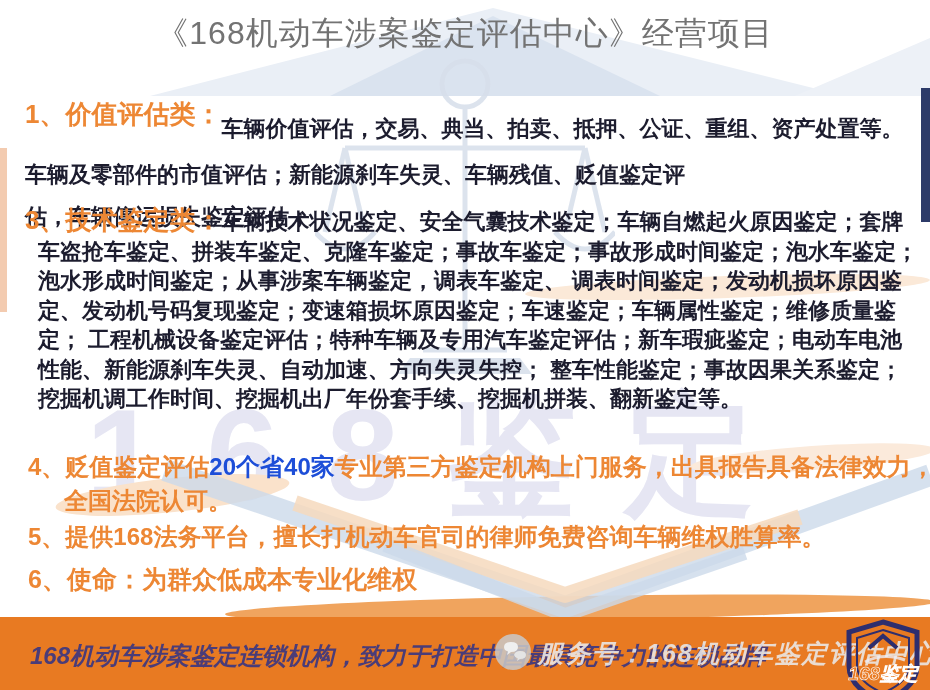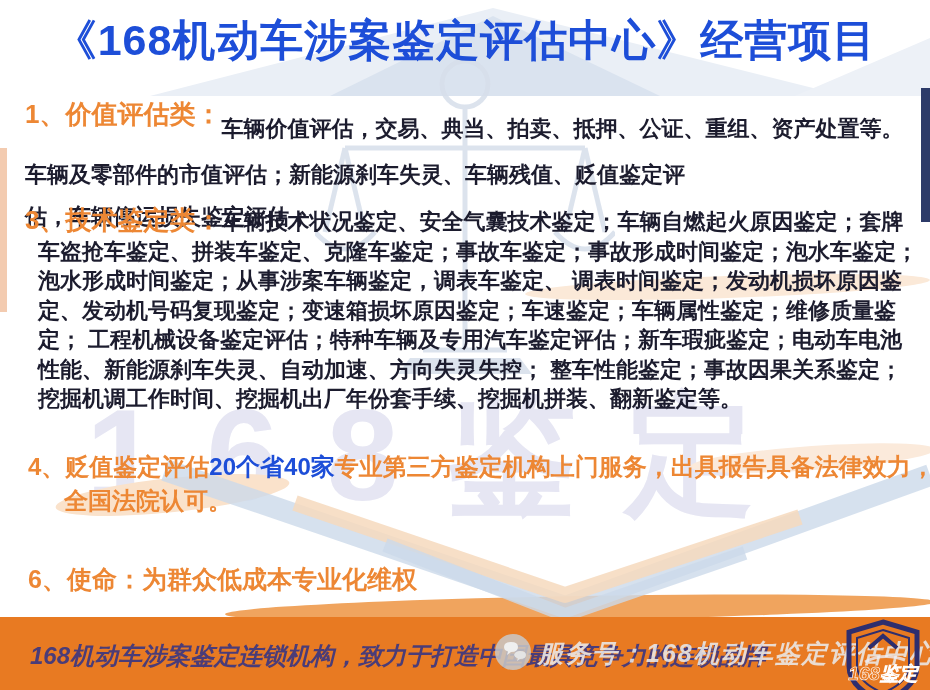--- a/index.html
+++ b/index.html
@@ -17,21 +17,21 @@
   .strip-right{left:921px;top:88px;width:9px;height:134px;background:#2D3B69;}
   .swoosh{border-radius:50%;}
   .swoosh1{left:525px;top:276px;width:405px;height:22px;background:#FBE9D8;transform:rotate(-2deg);}
   .swoosh2{left:55px;top:478px;width:235px;height:34px;background:#FAE2CB;transform:rotate(-6deg);}
   .swoosh3{left:690px;top:446px;width:245px;height:24px;background:#FBEADB;transform:rotate(-4deg);}
   .swoosh4{left:225px;top:596px;width:710px;height:24px;background:#EE9A4D;opacity:.9;transform:rotate(-1deg);}
   
   .content{position:absolute;inset:0;z-index:1;}
   .title{
     position:absolute;left:0;top:12px;width:100%;text-align:center;
-    font-size:43px;font-weight:bold;color:#1d4ed8;letter-spacing:1px;white-space:nowrap;
+    font-size:32px;font-weight:normal;color:#737373;letter-spacing:1px;white-space:nowrap;
   }
   .lbl{font-size:26px;font-weight:bold;color:#ED8734;white-space:nowrap;}
   .body-txt{font-size:22px;font-weight:bold;color:#1C1C2E;line-height:29px;}
   .item1{position:absolute;left:25px;top:97px;display:flex;align-items:flex-start;}
   .item1 .body-txt{padding-top:17px;}
   .item2{position:absolute;left:25px;top:150px;display:flex;align-items:flex-start;}
   .item2 .body-txt{width:682px;padding-top:4px;line-height:42px;}
   .item3{
     position:absolute;left:25px;top:206px;width:886px;
     padding-left:13px;text-indent:-13px;
@@ -113,20 +113,23 @@
     </div>
 
     <div class="item3">
       <span class="lbl"><span>3、</span><span>技术鉴定类：</span></span><span>车辆技术状况鉴定、安全气囊技术鉴定；车辆自燃起火原因鉴定；套牌车盗抢车鉴定、拼装车鉴定、克隆车鉴定；事故车鉴定；事故形成时间鉴定；泡水车鉴定；泡水形成时间鉴定；从事涉案车辆鉴定，调表车鉴定、 调表时间鉴定；发动机损坏原因鉴定、发动机号码复现鉴定；变速箱损坏原因鉴定；车速鉴定；车辆属性鉴定；维修质量鉴定； 工程机械设备鉴定评估；特种车辆及专用汽车鉴定评估；新车瑕疵鉴定；电动车电池性能、新能源刹车失灵、自动加速、方向失灵失控； 整车性能鉴定；事故因果关系鉴定；挖掘机调工作时间、挖掘机出厂年份套手续、挖掘机拼装、翻新鉴定等。</span>
     </div>
 
     <div class="item-o item4">
       <span>4、</span><span>贬值鉴定评估</span><span class="hl">20个省40家</span><span>专业第三方鉴定机构上门服务，出具报告具备法律效力，全国法院认可。</span>
     </div>
 
+    <div class="item-o item5">
+      <span>5、</span><span>提供168法务平台，擅长打机动车官司的律师免费咨询车辆维权胜算率。</span>
+    </div>
 
     <div class="item-o item6">
       <span>6、</span><span>使命：</span><span>为群众低成本专业化维权</span>
     </div>
 
   </div>
 
   <div class="footer">
     <div class="footer-slogan">168机动车涉案鉴定连锁机构，致力于打造中国最具竞争力的连锁品牌</div>
 

